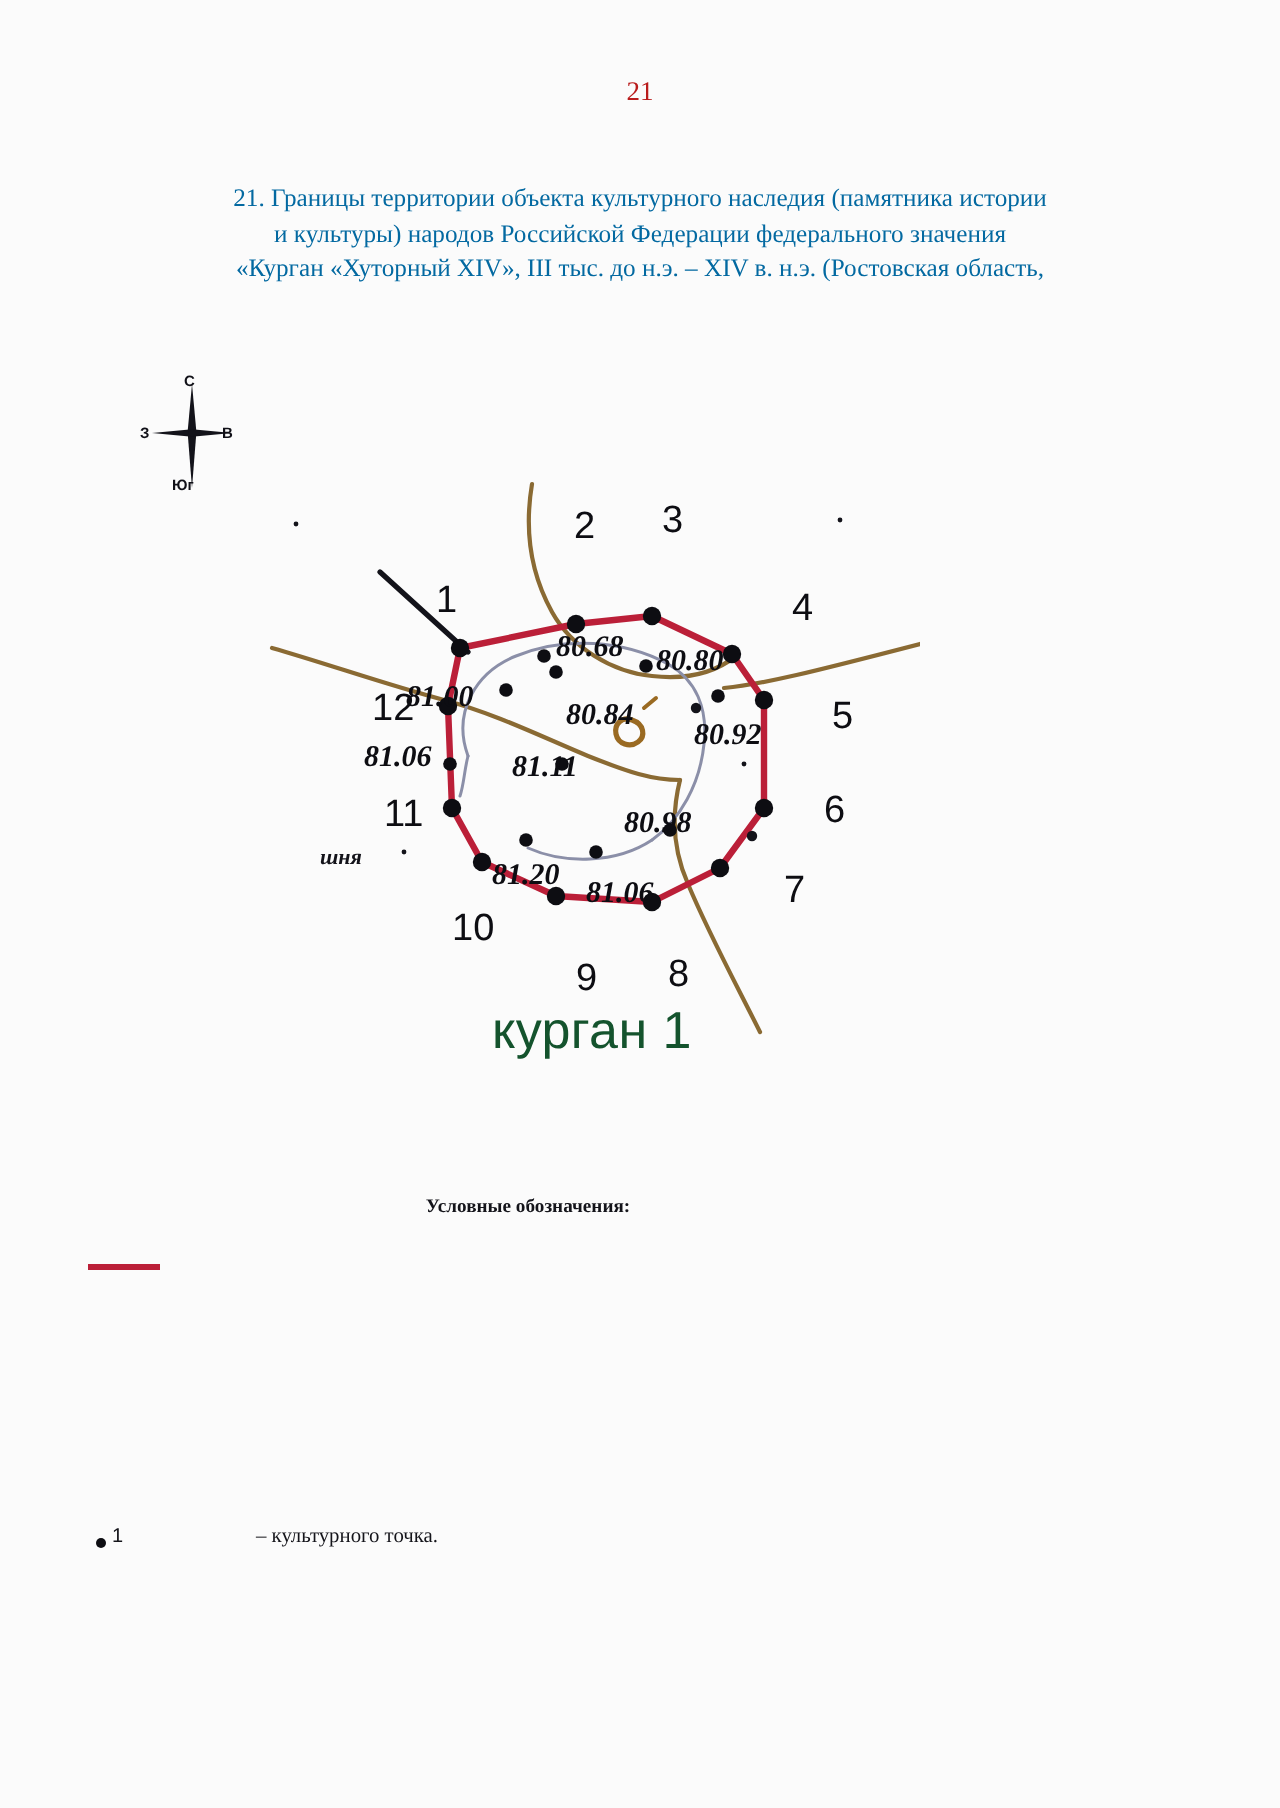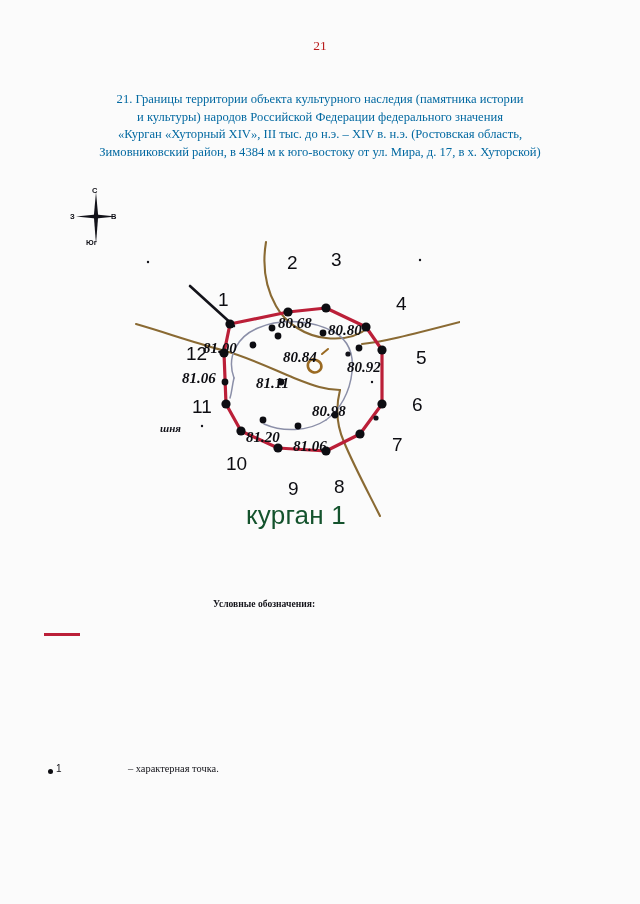--- a/index.html
+++ b/index.html
@@ -173,21 +173,20 @@
 <body>
 
 <div class="page">
 
   <div class="page-number">21</div>
 
   <div class="doc-title">
     <div>21. Границы территории объекта культурного наследия (памятника истории</div>
     <div>и культуры) народов Российской Федерации федерального значения</div>
     <div>«Курган «Хуторный XIV», III тыс. до н.э. – XIV в. н.э. (Ростовская область,</div>
-    <div>Зимовниковский район, в 4384 м к юго-востоку от ул. Мира, д. 17, в х. Хуторской)</div>
   </div>
 
   <div class="compass">
     <svg width="52" height="62" viewBox="0 0 52 62">
       <path d="M26 6 L28.2 30 L26 58 L23.8 30 Z" fill="#13131a"></path>
       <path d="M6 30.5 L26 28.6 L46 30.5 L26 32.4 Z" fill="#13131a"></path>
       <circle cx="26" cy="30.5" r="1.6" fill="#13131a"></circle>
     </svg>
     <span class="c-n">С</span>
     <span class="c-w">З</span>
@@ -294,16 +293,16 @@
   <div class="legend-title">Условные обозначения:</div>
 
   <div class="legend-row-1">
     <span class="swatch-line"></span>
   </div>
 
 
   <div class="legend-row-3">
     <span class="pt-dot"></span>
     <span class="pt-num">1</span>
-    <span class="pt-text">– характерная точка.</span>
+    <span class="pt-text">– культурного точка.</span>
   </div>
 
 </div>
 
 </body></html>

